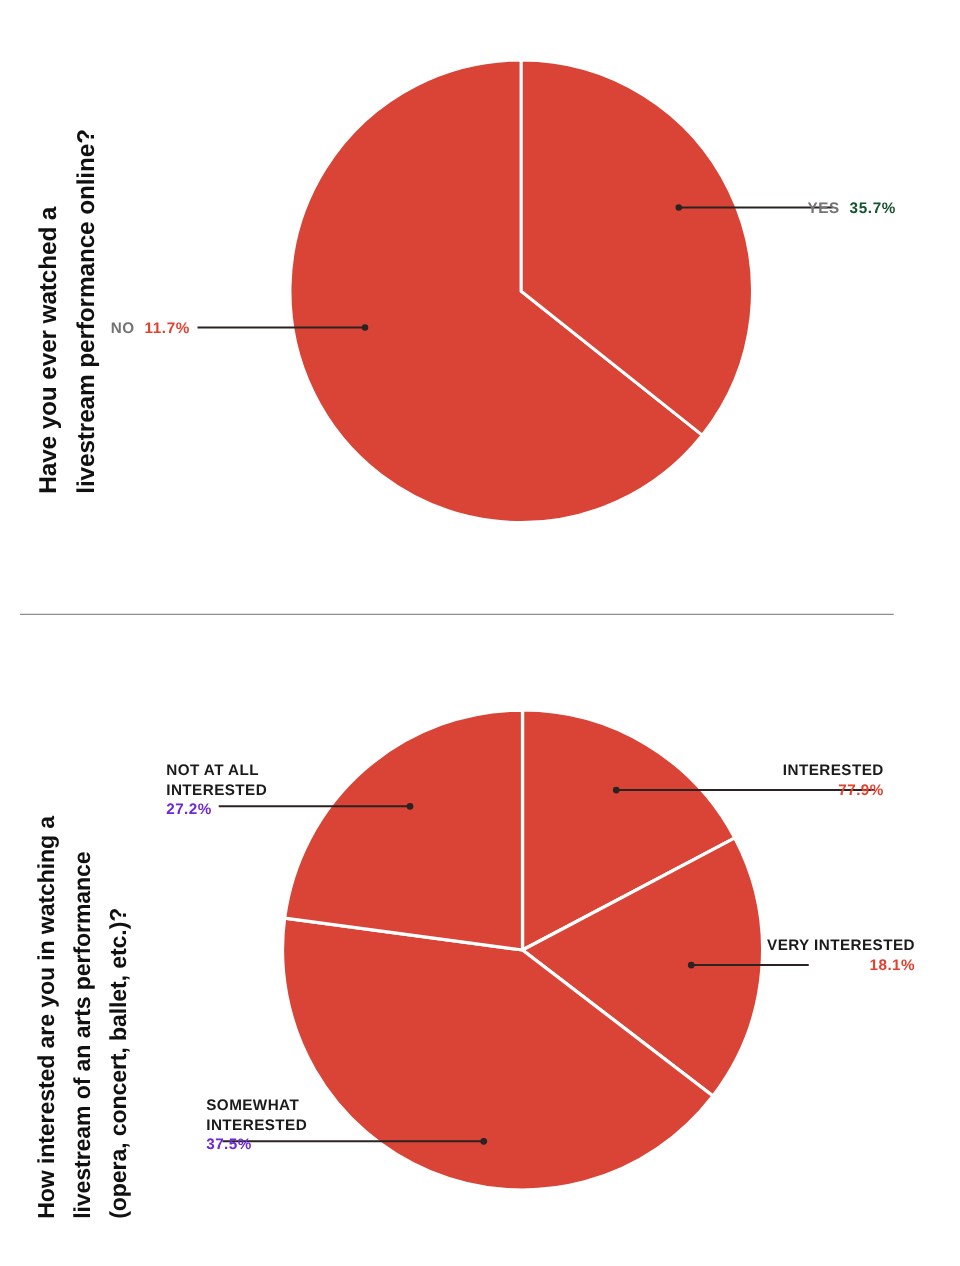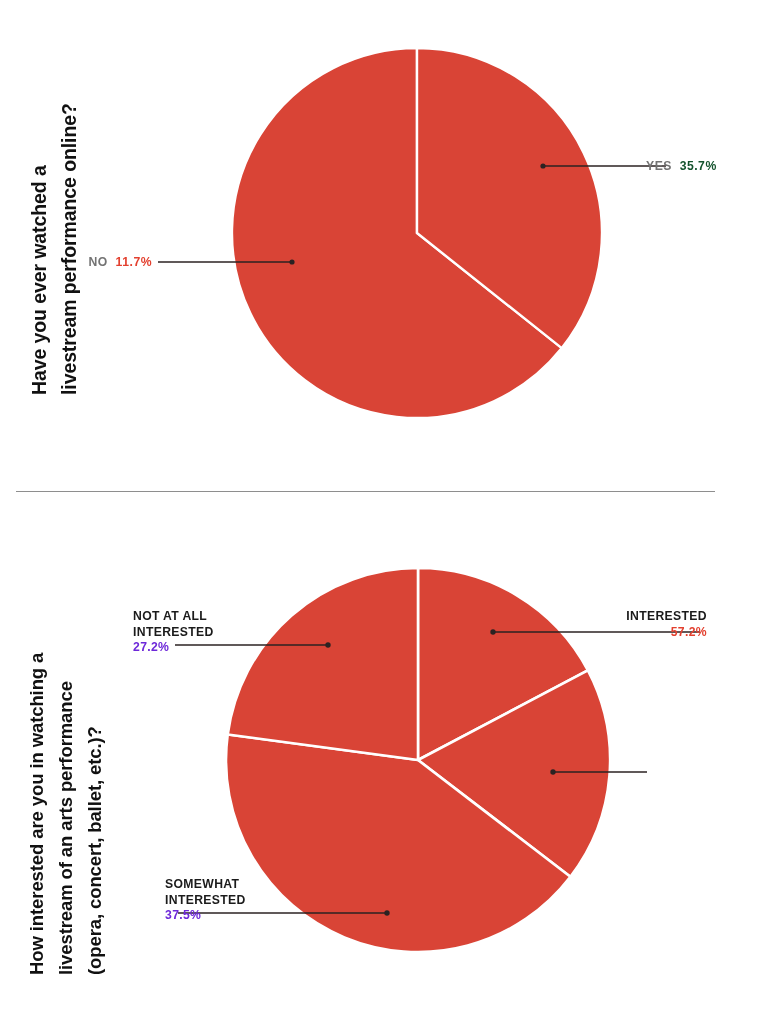--- a/index.html
+++ b/index.html
@@ -155,22 +155,26 @@
   </svg>
 
   <div class="callout" style="left:133px; top:112px;">
     <span class="inline-row">NOT AT ALL</span>
     <span class="inline-row">INTERESTED</span>
     <span class="inline-row pct" style="color: #6d28d9;">27.2%</span>
   </div>
 
   <div class="callout right-al" style="left:555px; top:112px; width:152px;">
     <span class="inline-row">INTERESTED</span>
-    <span class="inline-row pct" style="color: rgb(227, 64, 47);">57.2%</span>
+    <span class="inline-row pct" style="color: rgb(227, 64, 47);">77.9%</span>
   </div>
 
+  <div class="callout right-al" style="left:575px; top:252px; width:157px;">
+    <span class="inline-row">VERY INTERESTED</span>
+    <span class="inline-row pct" style="color: rgb(227, 64, 47);">18.1%</span>
+  </div>
 
   <div class="callout" style="left:133px; top:380px;margin-left:32px;">
     <span class="inline-row">SOMEWHAT</span>
     <span class="inline-row">INTERESTED</span>
     <span class="inline-row pct" style="color: #6d28d9;">37.5%</span>
   </div>
 </div>
 
 </body></html>

